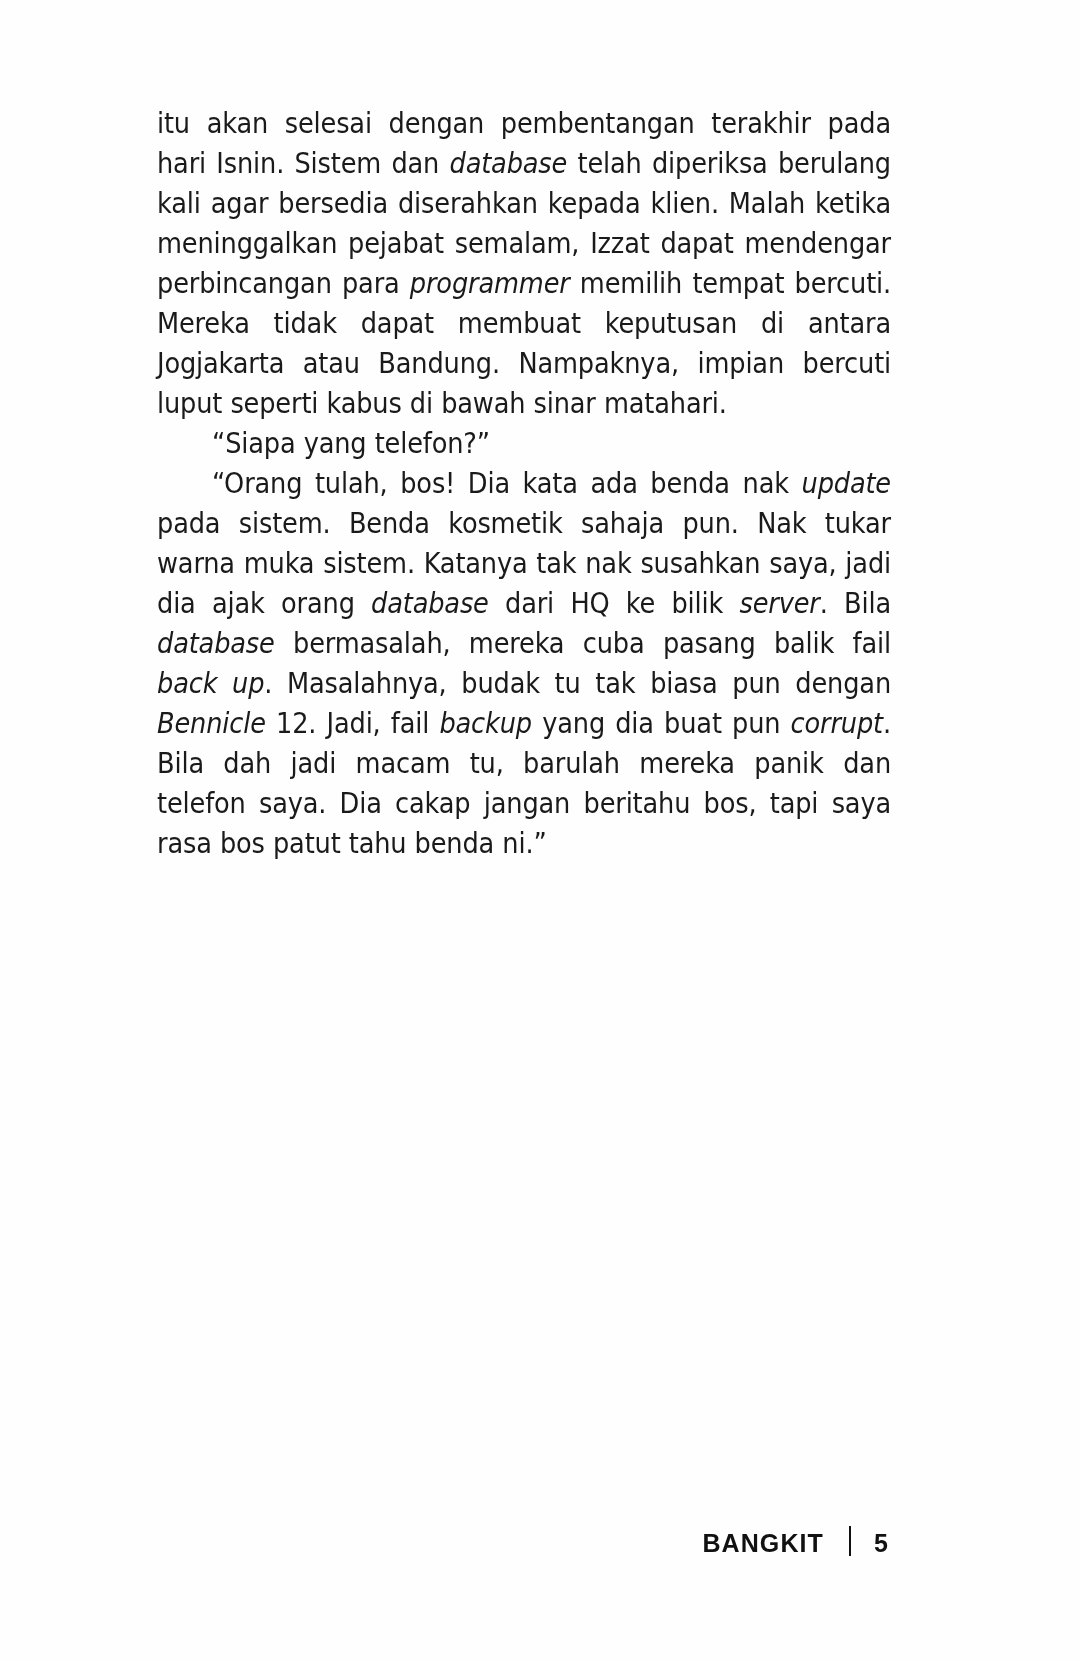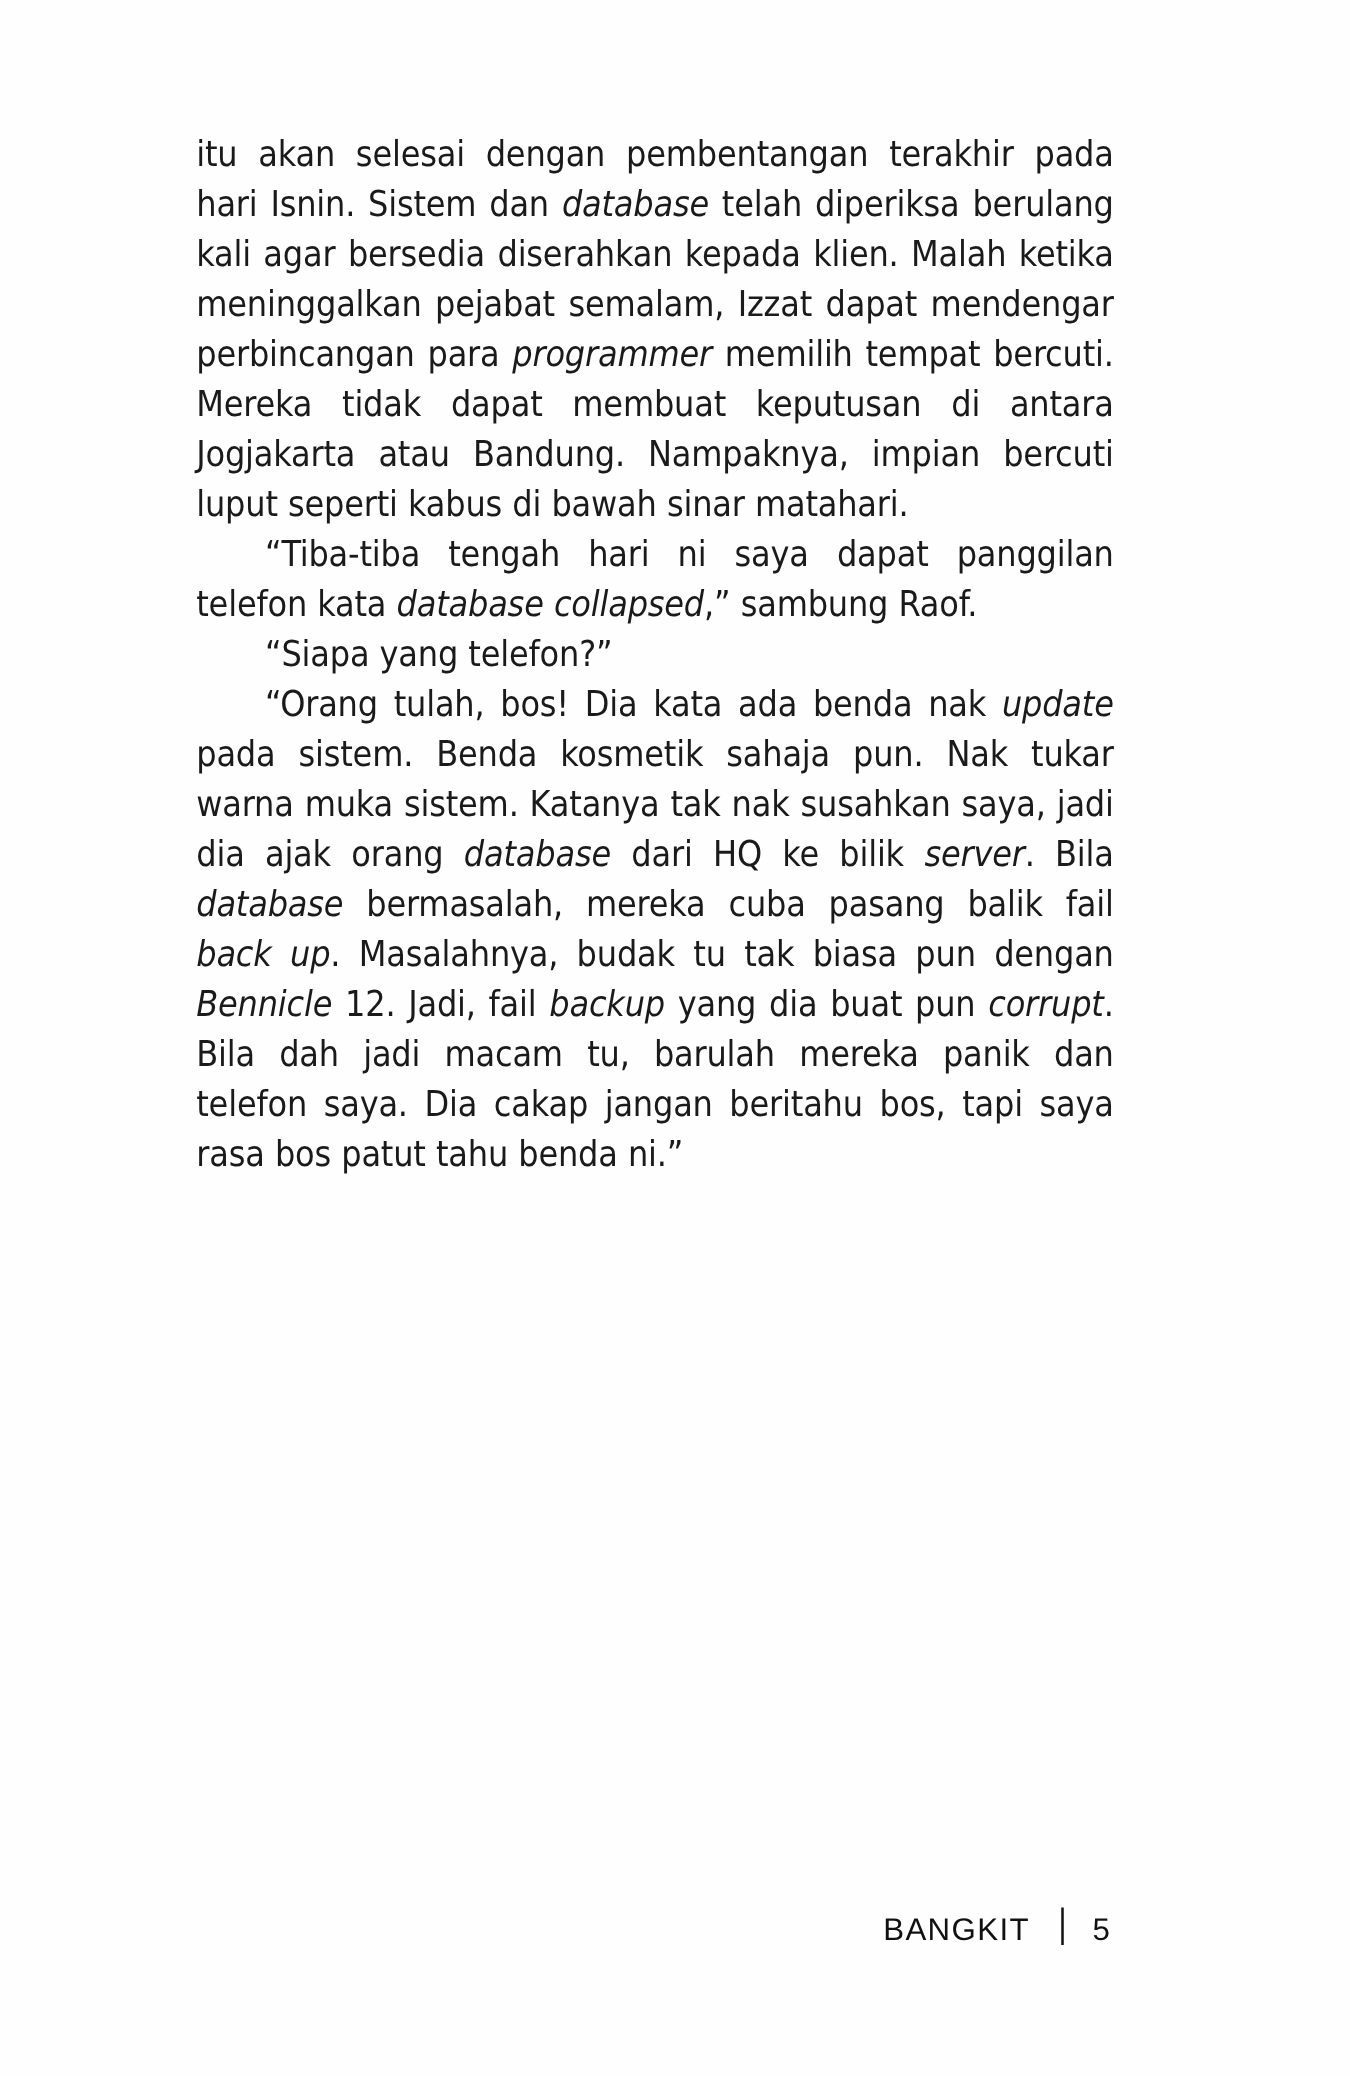--- a/index.html
+++ b/index.html
@@ -74,20 +74,21 @@
     left: 0;
     top: 1522px;
     width: 890px;
     display: flex;
     justify-content: flex-end;
     align-items: baseline;
     font-family: "Liberation Sans", sans-serif;
     font-size: 25px;
     color: #111111;
     letter-spacing: 1.1px;
+    font-weight: bold;
   }
 
   .footer-title {
     white-space: nowrap;
   }
 
   .footer-sep {
     display: inline-block;
     width: 2px;
     height: 30px;
@@ -105,21 +106,20 @@
 </style>
 </head>
 <body>
 
 <div class="page">
 
   <div class="text-column">
 
     <p class="para no-stretch">itu akan selesai dengan pembentangan terakhir pada hari Isnin. Sistem dan <i>database</i> telah diperiksa berulang kali agar bersedia diserahkan kepada klien. Malah ketika meninggalkan pejabat semalam, Izzat dapat mendengar perbincangan para <i>programmer</i> memilih tempat bercuti. Mereka tidak dapat membuat keputusan di antara Jogjakarta atau Bandung. Nampaknya, impian bercuti luput seperti kabus di bawah sinar matahari.</p>
 
-    <p class="para indented no-stretch">“Tiba-tiba tengah hari ni saya dapat panggilan telefon kata <i>database collapsed</i>,” sambung Raof.</p>
 
     <p class="para indented no-stretch">“Siapa yang telefon?”</p>
 
     <p class="para indented no-stretch">“Orang tulah, bos! Dia kata ada benda nak <i>update</i> pada sistem. Benda kosmetik sahaja pun. Nak tukar warna muka sistem. Katanya tak nak susahkan saya, jadi dia ajak orang <i>database</i> dari HQ ke bilik <i>server</i>. Bila <i>database</i> bermasalah, mereka cuba pasang balik fail <i>back up</i>. Masalahnya, budak tu tak biasa pun dengan <i>Bennicle</i> 12. Jadi, fail <i>backup</i> yang dia buat pun <i>corrupt</i>. Bila dah jadi macam tu, barulah mereka panik dan telefon saya. Dia cakap jangan beritahu bos, tapi saya rasa bos patut tahu benda ni.”</p>
 
 
   </div>
 
   <div class="footer">
     <span class="footer-title">BANGKIT</span>

